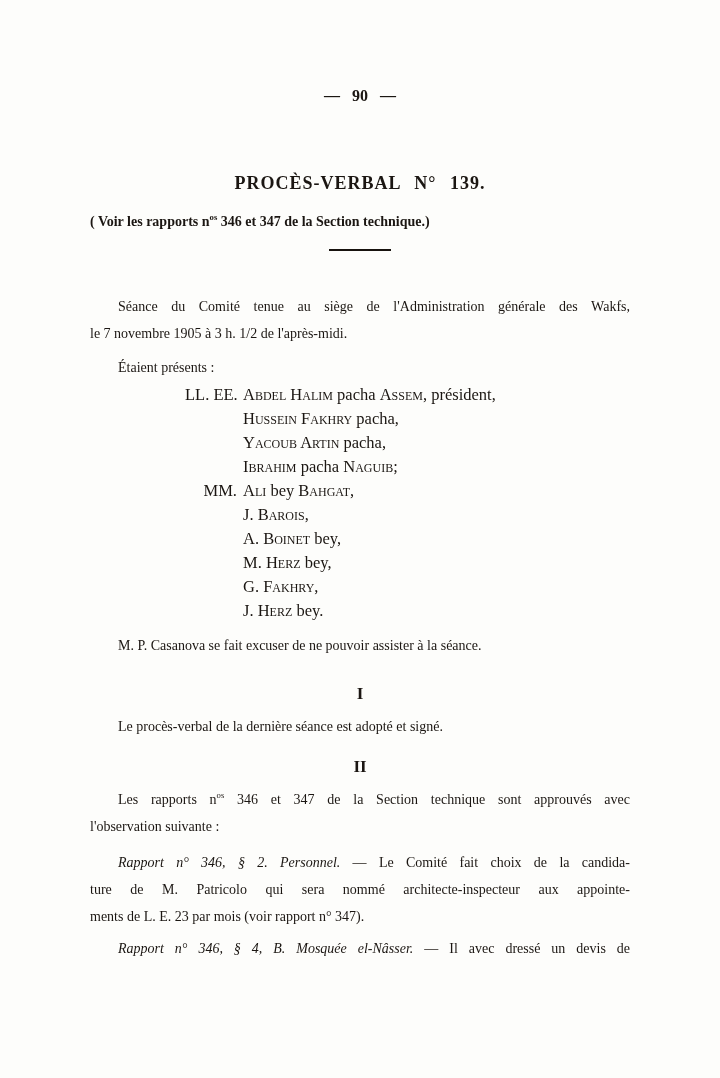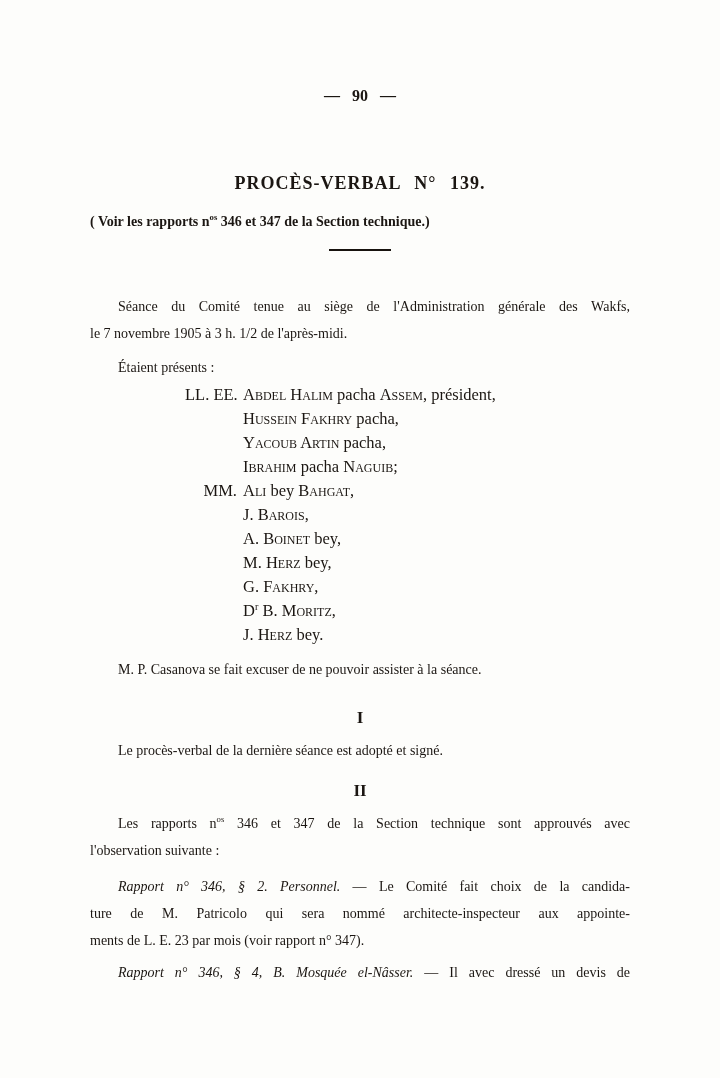--- a/index.html
+++ b/index.html
@@ -121,21 +121,20 @@
   <div class="attendees">
       <div class="attendee-row"><span class="attendee-prefix">LL. EE.</span><span class="attendee-name"><span class="seg-sc">Abdel Halim</span><span> pacha </span><span class="seg-sc">Assem</span><span>, président,</span></span></div>
       <div class="attendee-row"><span class="attendee-prefix"></span><span class="attendee-name"><span class="seg-sc">Hussein Fakhry</span><span> pacha,</span></span></div>
       <div class="attendee-row"><span class="attendee-prefix"></span><span class="attendee-name"><span class="seg-sc">Yacoub Artin</span><span> pacha,</span></span></div>
       <div class="attendee-row"><span class="attendee-prefix"></span><span class="attendee-name"><span class="seg-sc">Ibrahim</span><span> pacha </span><span class="seg-sc">Naguib</span><span>;</span></span></div>
       <div class="attendee-row"><span class="attendee-prefix">MM.</span><span class="attendee-name"><span class="seg-sc">Ali</span><span> bey </span><span class="seg-sc">Bahgat</span><span>,</span></span></div>
       <div class="attendee-row"><span class="attendee-prefix"></span><span class="attendee-name"><span>J. </span><span class="seg-sc">Barois</span><span>,</span></span></div>
       <div class="attendee-row"><span class="attendee-prefix"></span><span class="attendee-name"><span>A. </span><span class="seg-sc">Boinet</span><span> bey,</span></span></div>
       <div class="attendee-row"><span class="attendee-prefix"></span><span class="attendee-name"><span>M. </span><span class="seg-sc">Herz</span><span> bey,</span></span></div>
       <div class="attendee-row"><span class="attendee-prefix"></span><span class="attendee-name"><span>G. </span><span class="seg-sc">Fakhry</span><span>,</span></span></div>
-      <div class="attendee-row"><span class="attendee-prefix"></span><span class="attendee-name"><span>D</span><sup>r</sup><span> B. </span><span class="seg-sc">Moritz</span><span>,</span></span></div>
       <div class="attendee-row"><span class="attendee-prefix"></span><span class="attendee-name"><span>J. </span><span class="seg-sc">Herz</span><span> bey.</span></span></div>
     </div>
 
   <div class="body-block para-casanova">
       <div class="jline first"><span>M. P. Casanova se fait excuser de ne pouvoir assister à la séance.</span></div>
     </div>
 
   <div class="section-heading">I</div>
 
   <div class="body-block para-sec1">

